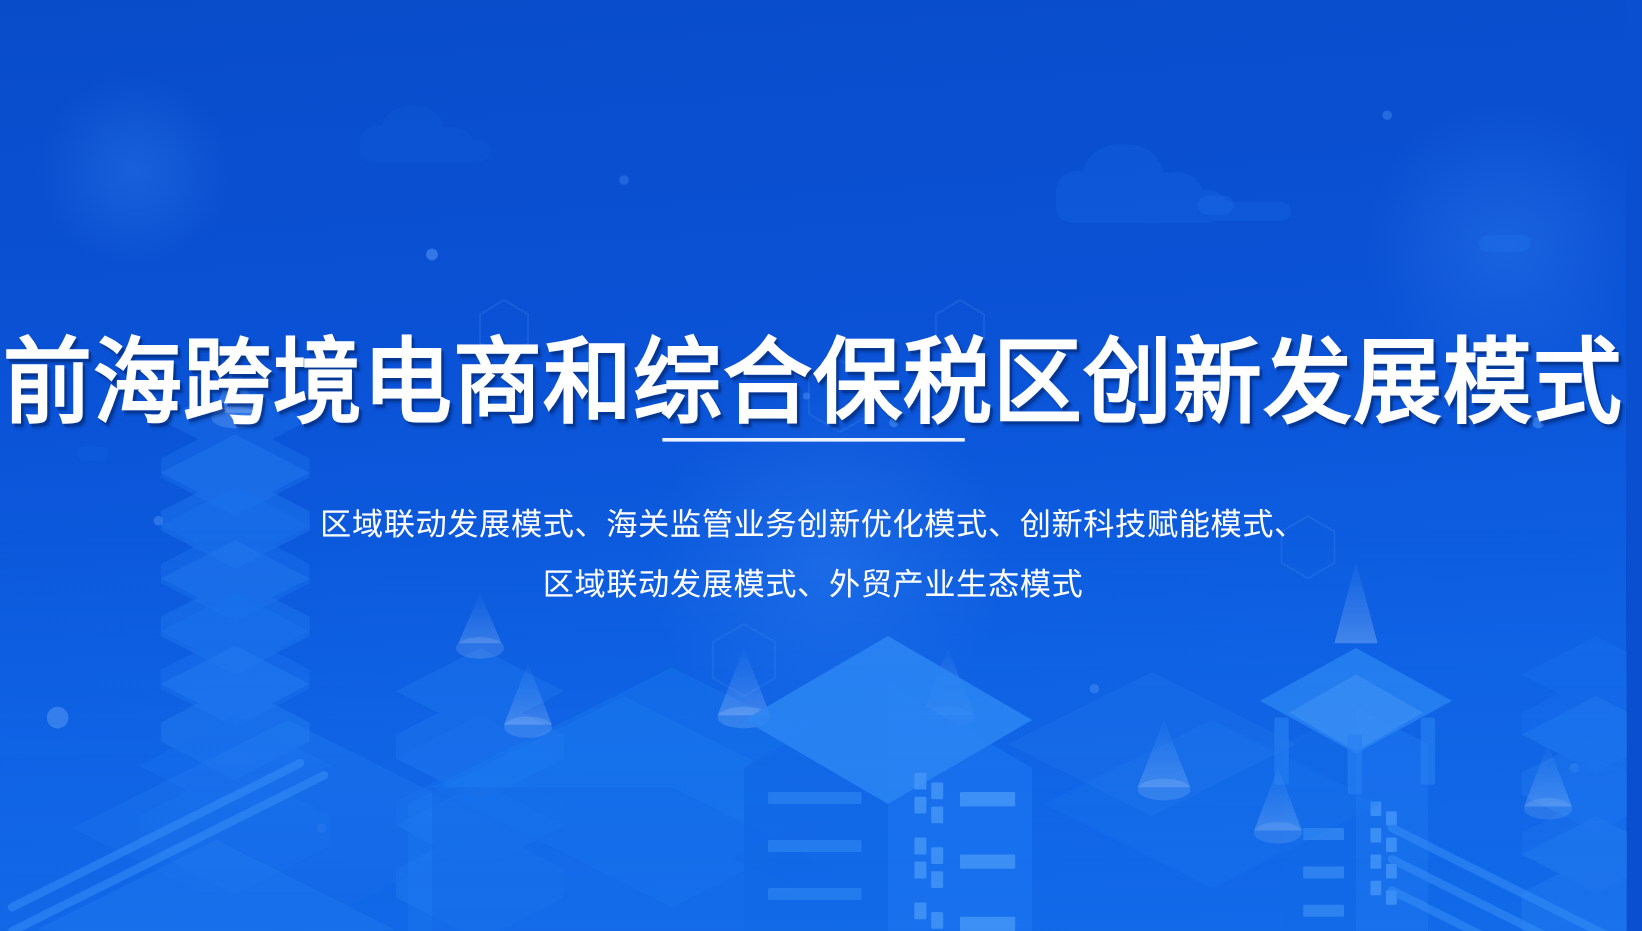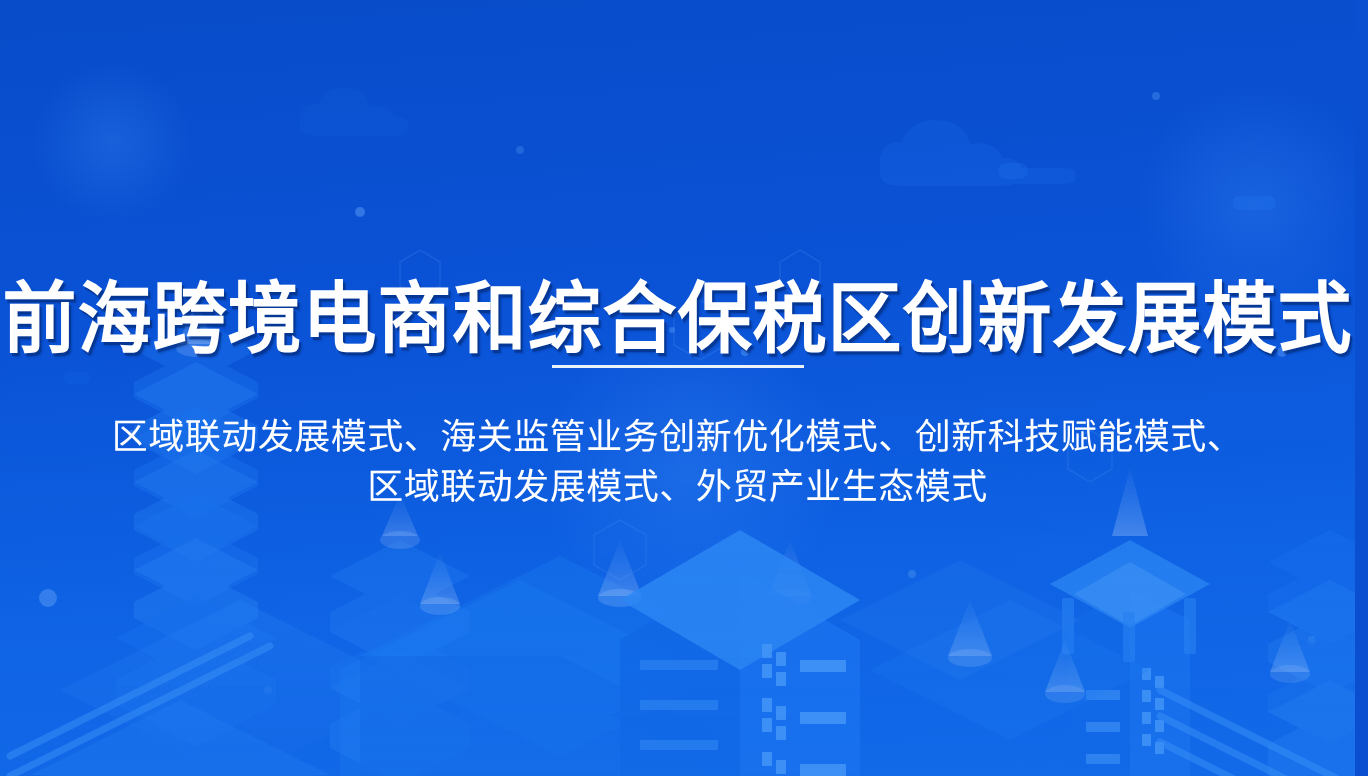--- a/index.html
+++ b/index.html
@@ -67,21 +67,21 @@
     opacity: 0.92;
   }
 
   .subtitle {
     position: absolute;
     top: 412px;
     left: 0;
     right: 0;
     text-align: center;
     color: #ffffff;
-    font-size: 36px;
+    font-size: 26px;
     line-height: 50px;
     font-weight: 400;
     letter-spacing: 0.5px;
   }
   .subtitle .sub-line { display: block; white-space: nowrap; }
 </style>
 </head>
 <body>
 
 <div class="slide">

